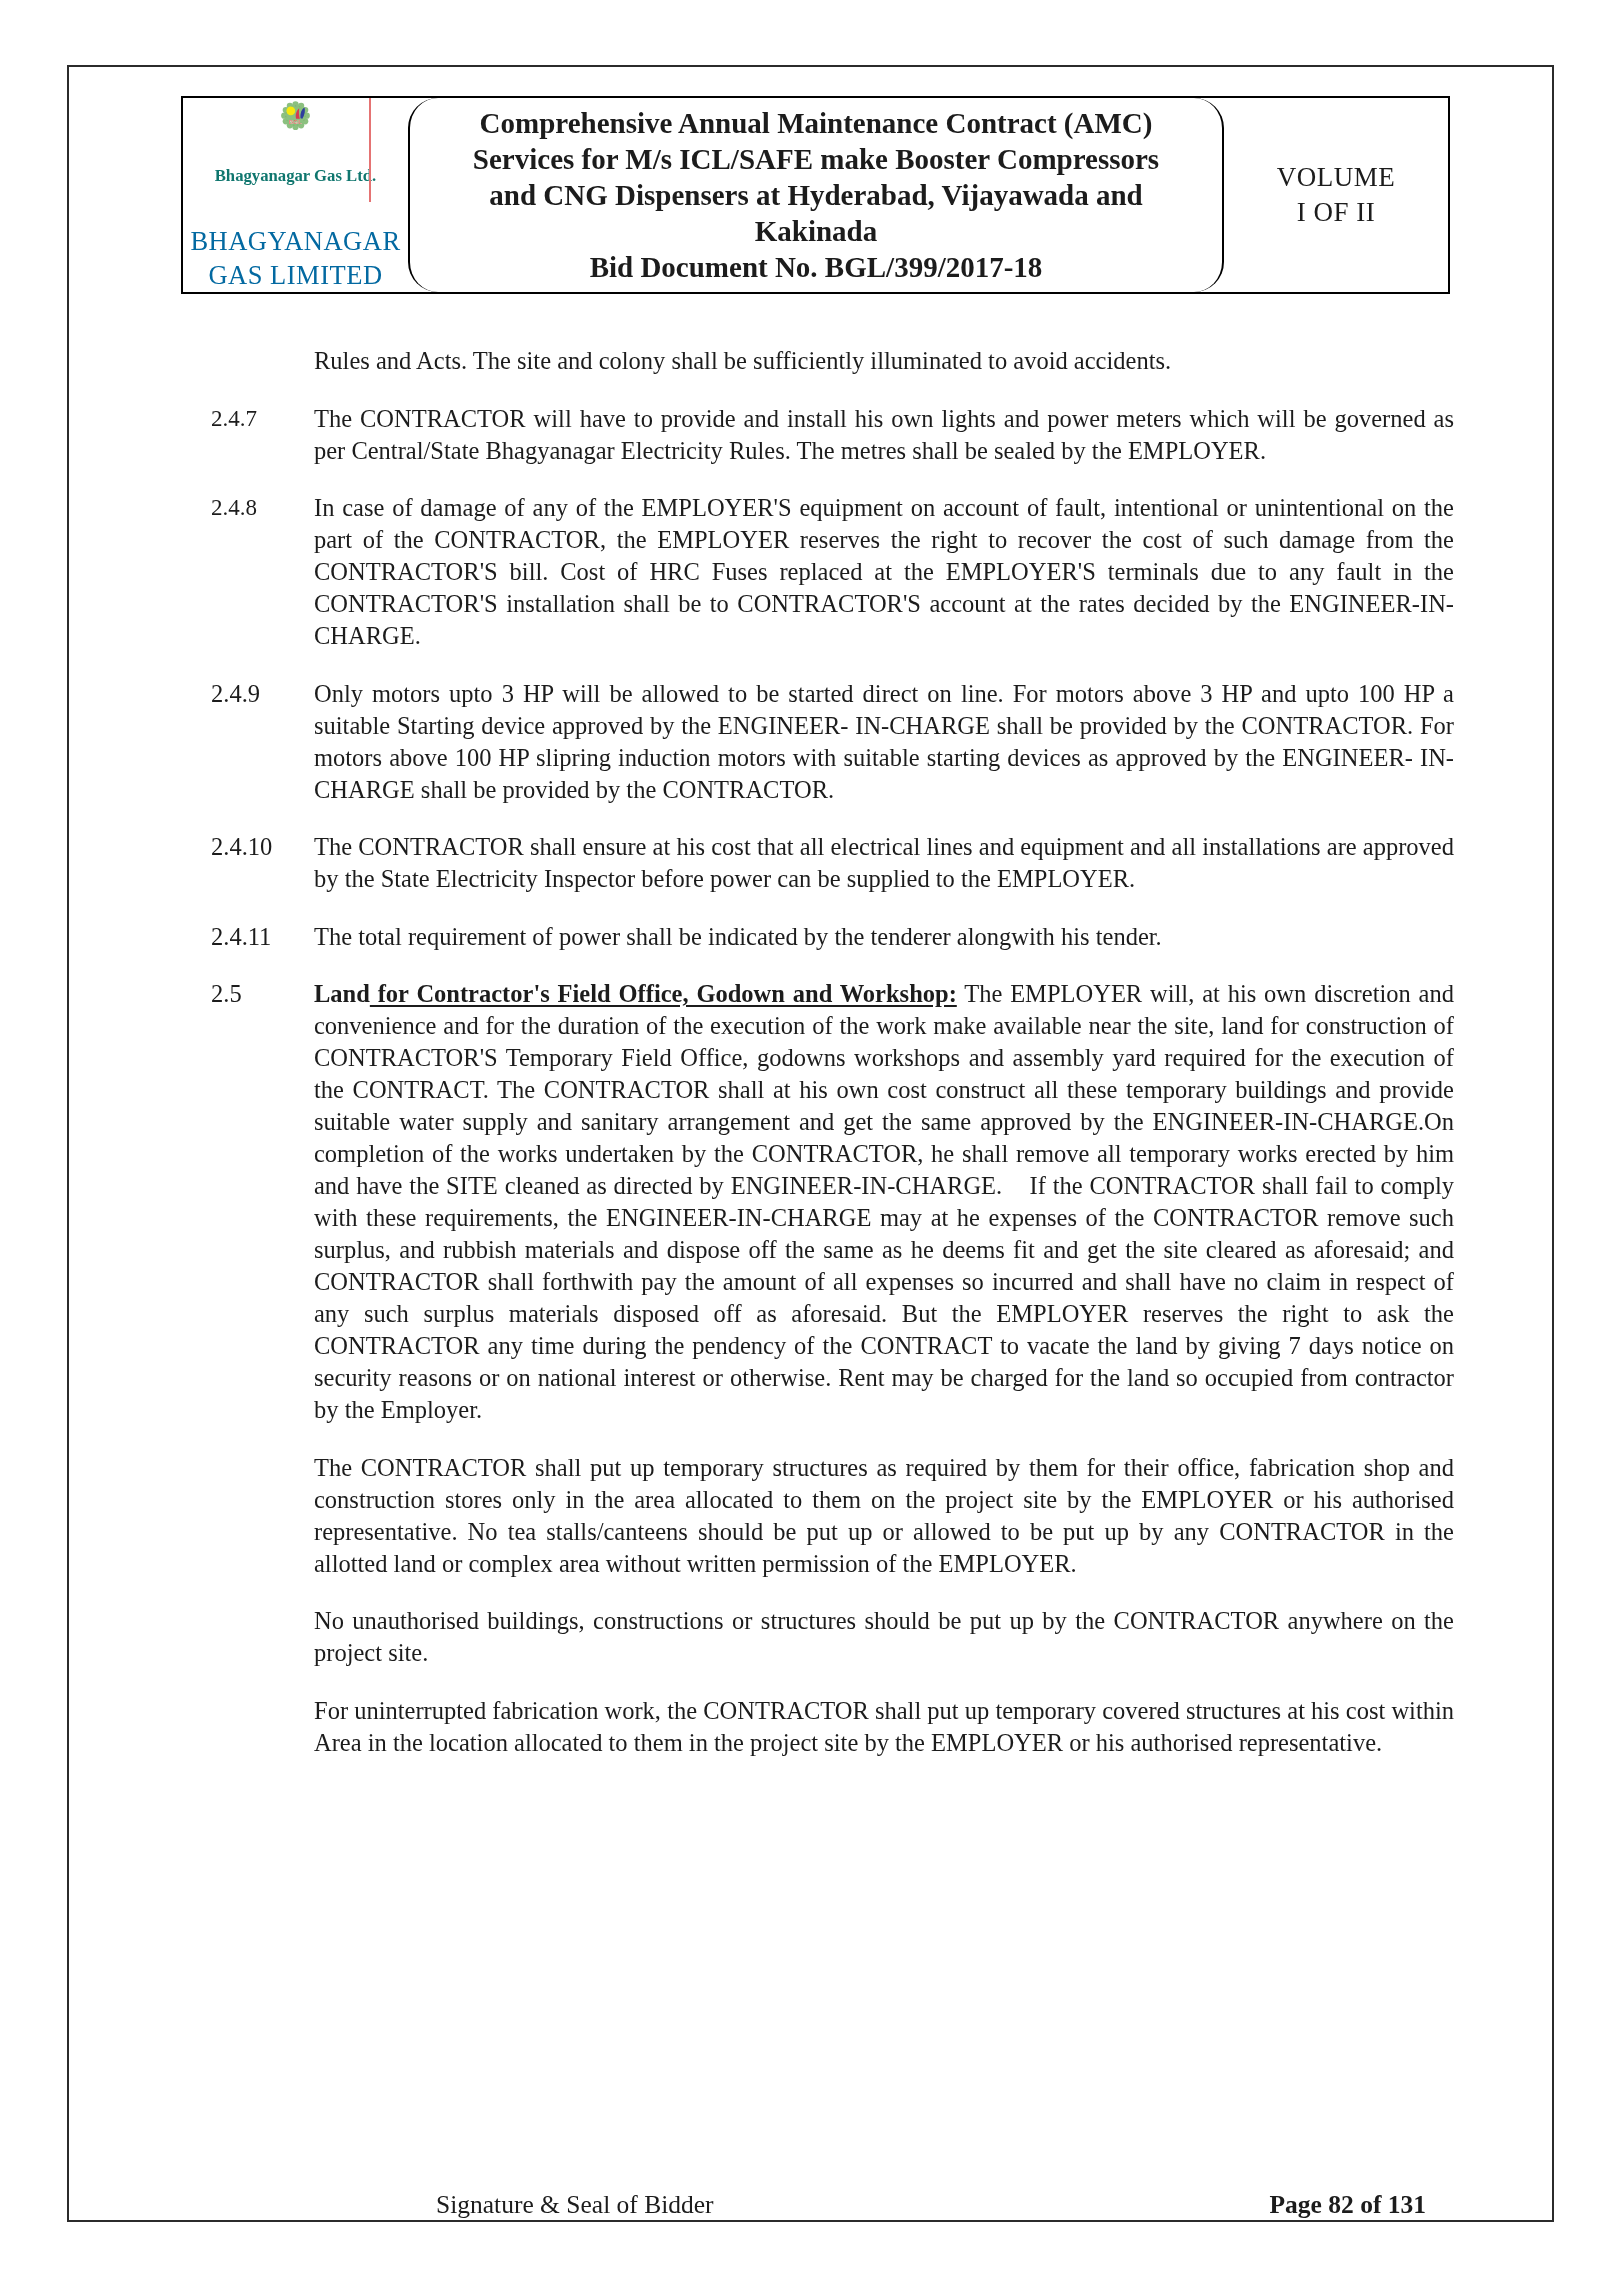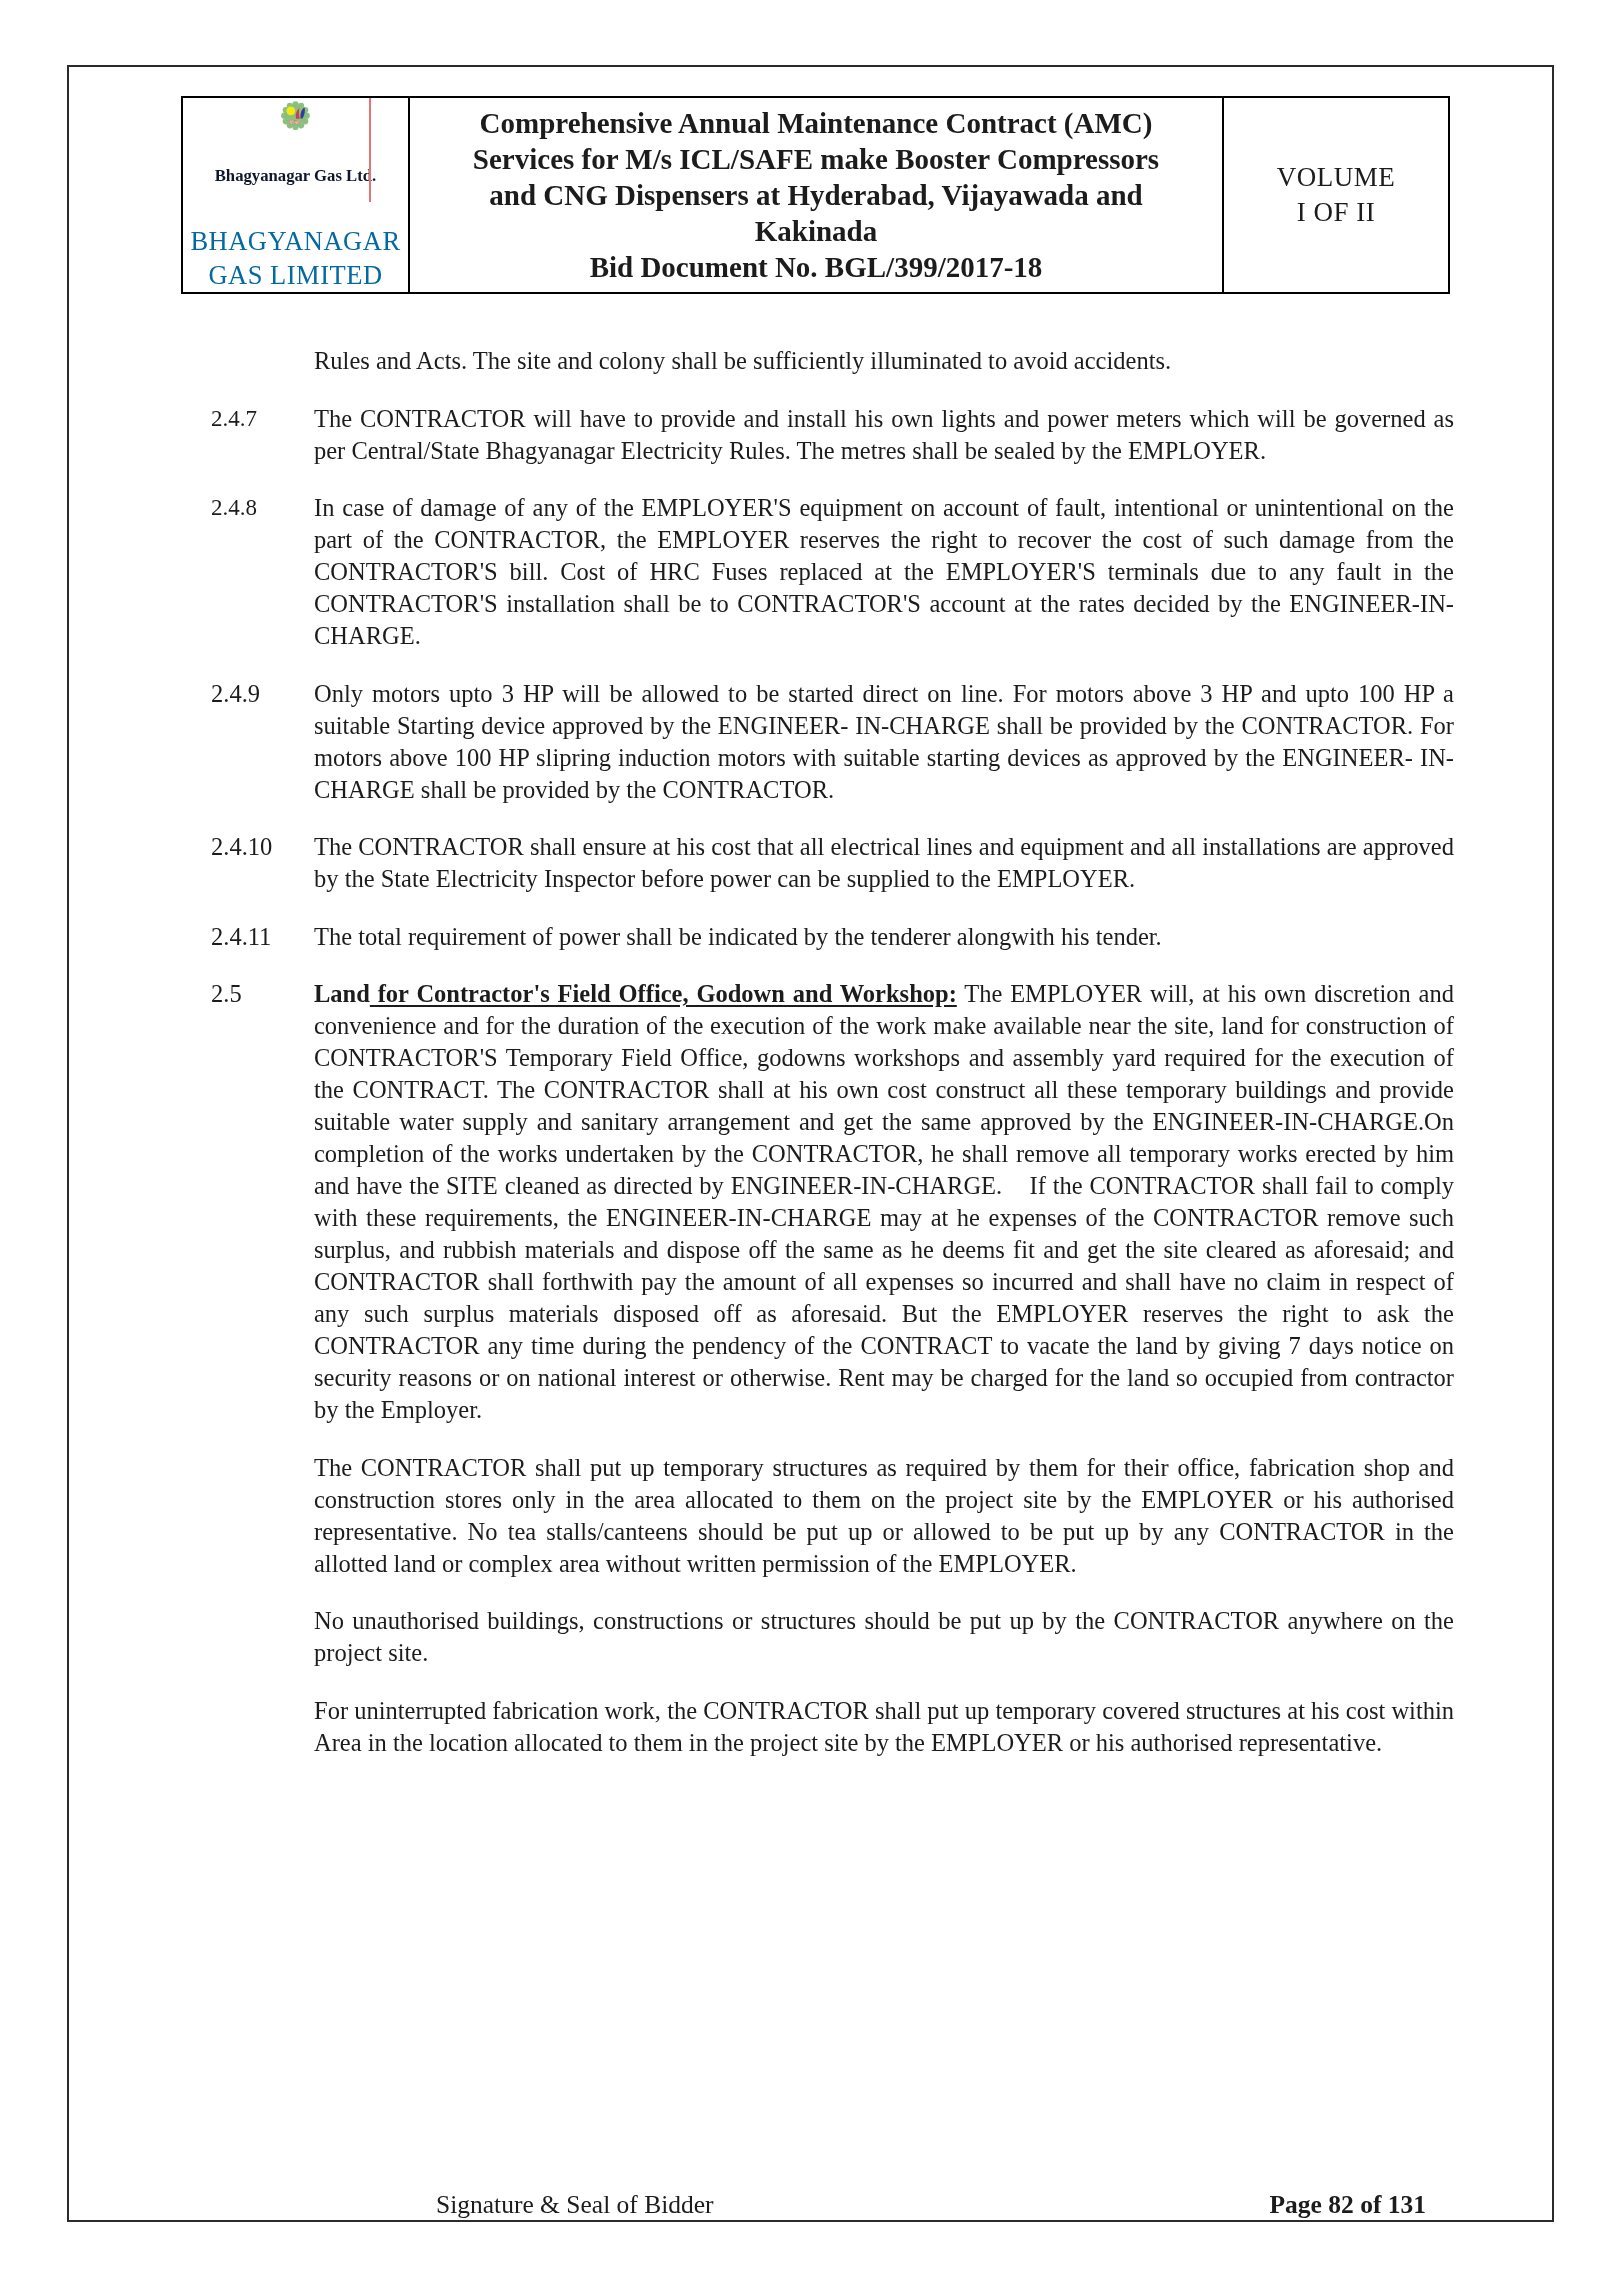--- a/index.html
+++ b/index.html
@@ -18,30 +18,30 @@
     border:2.9px solid #000;box-sizing:border-box;display:flex;background:#fff;
   }
   .logo-cell{
     width:225px;flex:none;box-sizing:border-box;position:relative;
     display:flex;flex-direction:column;align-items:center;padding-top:2px;gap:36px;
   }
   .red-line{
     position:absolute;top:0;right:37px;width:2px;height:104px;background:#e57373;
   }
   .logo-subtitle{
-    font-size:16.7px;font-weight:bold;color:#0f172a;line-height:18.6px;margin-top:-2px;
+    font-size:16.7px;font-weight:bold;color:#0f766e;line-height:18.6px;margin-top:-2px;
   }
   .company-name{
     font-size:26.5px;line-height:34px;color:#0369a1;text-align:center;letter-spacing:0.5px;
     margin-top:2.9px;
   }
   .title-cell{
     flex:1;border-left:2.9px solid #000;border-right:2.9px solid #000;box-sizing:border-box;
     display:flex;flex-direction:column;justify-content:center;align-items:center;
-    text-align:center;font-weight:bold;font-size:29px;line-height:36px;padding:0 9.8px;
+    text-align:center;font-weight:bold;font-size:29px;line-height:36px;padding:0 9.8px;border-radius:30px;
   }
   .volume-cell{
     width:224px;flex:none;box-sizing:border-box;display:flex;flex-direction:column;
     justify-content:center;align-items:center;text-align:center;
     font-size:27px;line-height:35px;letter-spacing:0.5px;
   }
   
   .doc-body{
     position:absolute;left:211px;top:345px;width:1243px;
   }

